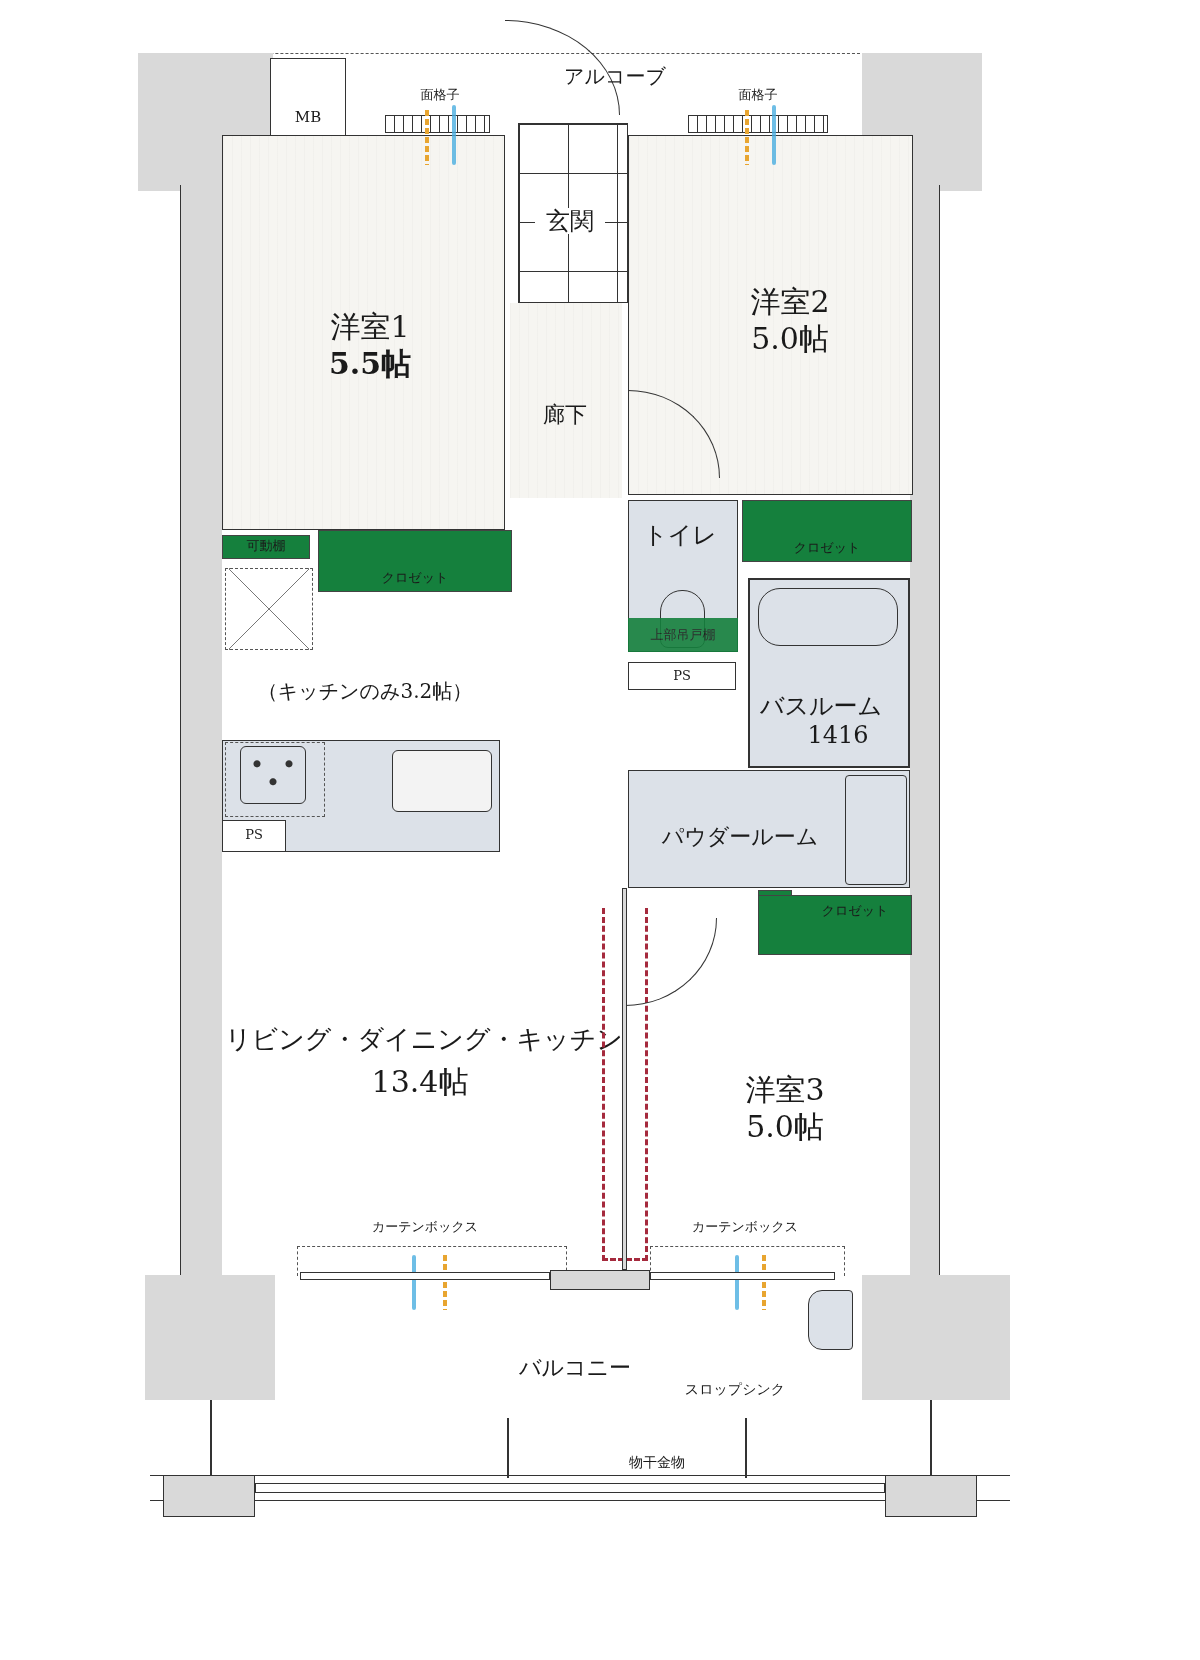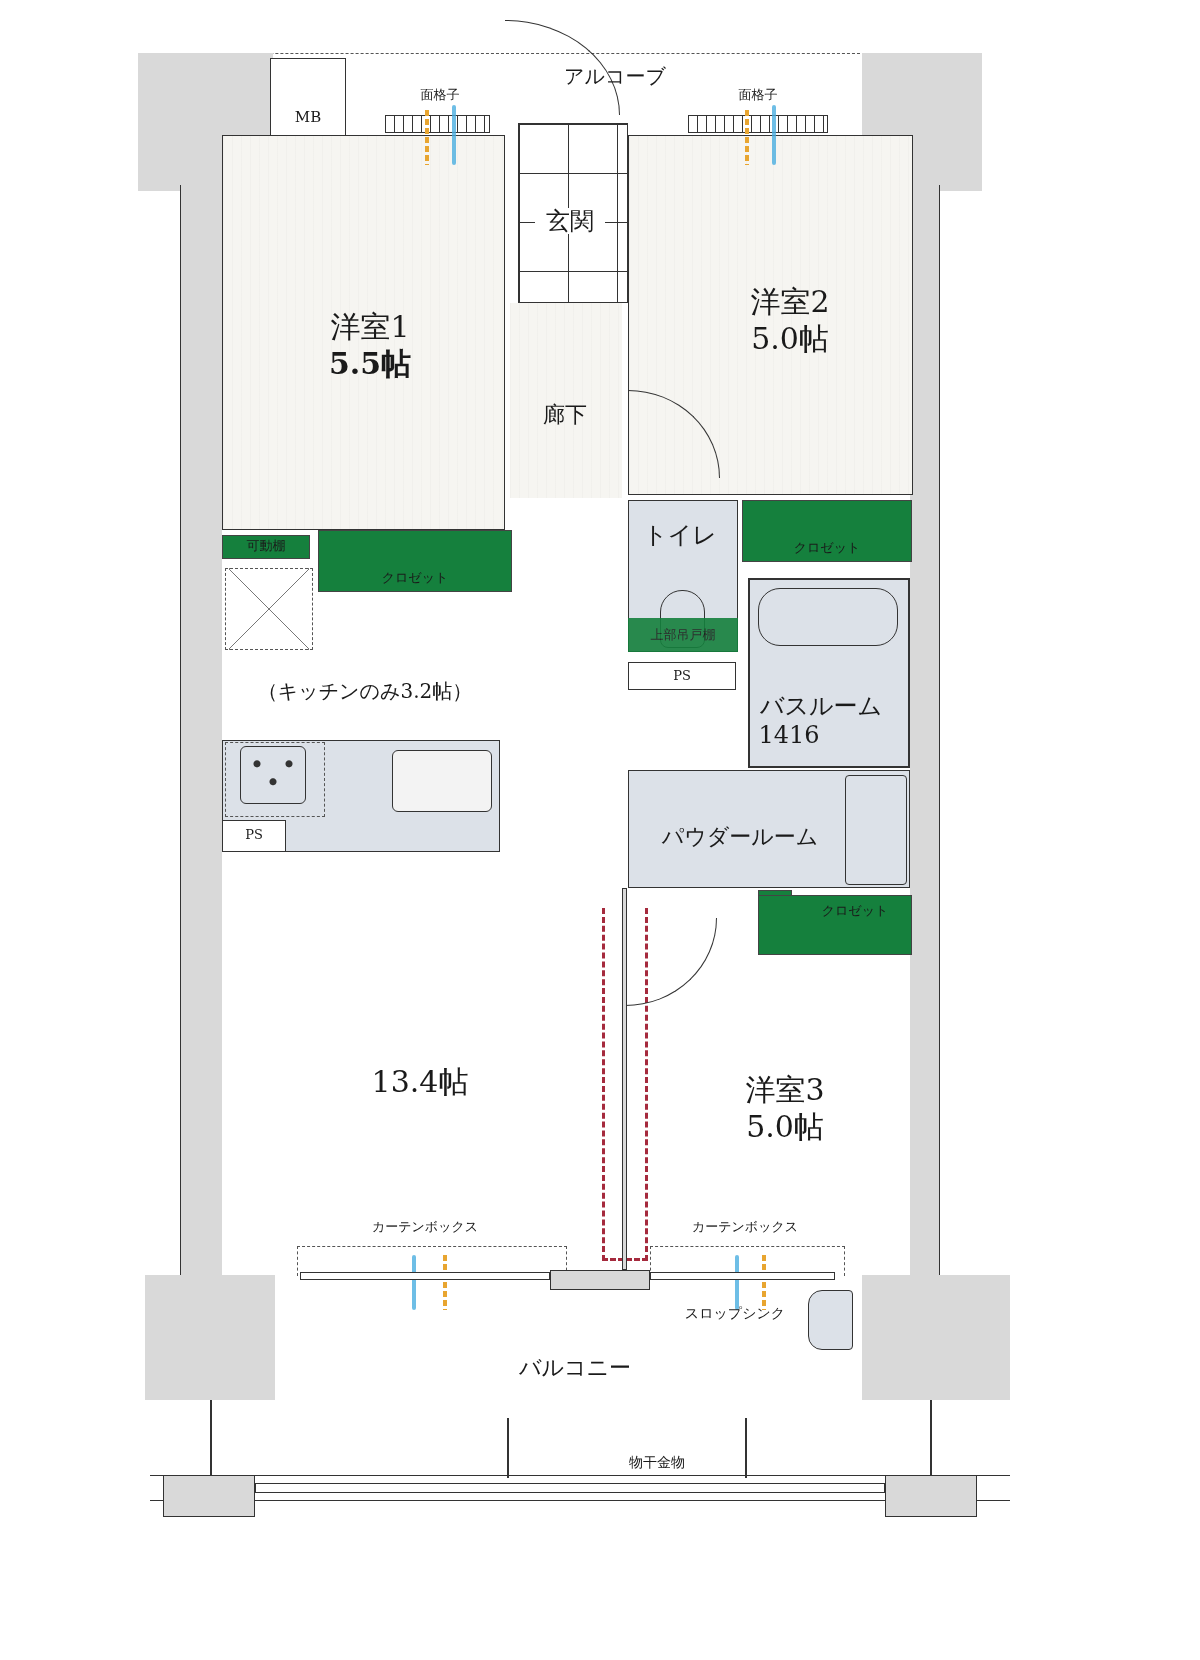--- a/index.html
+++ b/index.html
@@ -86,21 +86,21 @@
   <div class="abs storage" style="left:628px;top:618px;width:110px;height:34px;border:none;opacity:.9;">
     <div class="lbl xs" style="left:0;right:0;top:10px;">上部吊戸棚</div>
   </div>
   <div class="abs white" style="left:628px;top:662px;width:108px;height:28px;">
     <div class="lbl xs" style="left:0;right:0;top:6px;">PS</div>
   </div>
 
   <div class="abs wet" style="left:748px;top:578px;width:162px;height:190px;border:2px solid #333;"></div>
   <div class="abs" style="left:758px;top:588px;width:140px;height:58px;border:1.5px solid #333;border-radius:22px;"></div>
   <div class="lbl mid" style="left:756px;top:693px;width:130px;">バスルーム</div>
-  <div class="lbl mid" style="left:724px;top:722px;width:130px;text-align:center;">1416</div>
+  <div class="lbl mid" style="left:773px;top:722px;width:130px;text-align:center;">1416</div>
 
 
   <div class="abs wet" style="left:628px;top:770px;width:282px;height:118px;border:1px solid #333;"></div>
   <div class="abs" style="left:845px;top:775px;width:62px;height:110px;border:1.5px solid #333;border-radius:4px;"></div>
   <div class="lbl mid" style="left:655px;top:825px;width:170px;font-size:22px;">パウダールーム</div>
 
   <div class="abs storage" style="left:758px;top:890px;width:34px;height:32px;">
     <div class="lbl xs" style="left:-2px;right:-2px;top:8px;font-size:12px;">リネン</div>
   </div>
   <div class="abs storage" style="left:758px;top:895px;width:154px;height:60px;">
@@ -111,20 +111,21 @@
   <div class="abs dash" style="left:225px;top:742px;width:100px;height:75px;"></div>
   <div class="abs" style="left:240px;top:746px;width:66px;height:58px;border:1.5px solid #333;border-radius:6px;background:radial-gradient(circle at 25% 30%,#333 3px,transparent 4px),radial-gradient(circle at 75% 30%,#333 3px,transparent 4px),radial-gradient(circle at 50% 62%,#333 3px,transparent 4px);"></div>
   <div class="abs" style="left:392px;top:750px;width:100px;height:62px;border:1.5px solid #333;background:#f3f3f3;border-radius:6px;"></div>
   <div class="abs white" style="left:222px;top:820px;width:64px;height:32px;">
     <div class="lbl xs" style="left:0;right:0;top:7px;">PS</div>
   </div>
   <div class="lbl mid" style="left:240px;top:680px;width:250px;font-size:20px;">（キッチンのみ3.2帖）</div>
 
   <div class="abs floor" style="left:222px;top:595px;width:400px;height:678px;z-index:-1;"></div>
   <div class="abs floor" style="left:628px;top:955px;width:285px;height:318px;z-index:-1;"></div>
+  <div class="lbl big" style="left:225px;top:1025px;width:390px;font-size:26px;">リビング・ダイニング・キッチン</div>
   <div class="lbl big" style="left:350px;top:1065px;width:140px;">13.4帖</div>
   <div class="lbl big" style="left:715px;top:1073px;width:140px;">洋室3</div>
   <div class="lbl big" style="left:715px;top:1110px;width:140px;">5.0帖</div>
 
   <div class="abs reddash" style="left:602px;top:908px;width:46px;height:353px;border-top:none;"></div>
 
   <div class="abs" style="left:625px;top:918px;width:92px;height:88px;border-bottom-right-radius:92px 88px;border-bottom:1px solid #333;border-right:1px solid #333;"></div>
   <div class="abs" style="left:622px;top:888px;width:5px;height:382px;background:#d9d9d9;border:1px solid #333;"></div>
 
   <div class="abs dash" style="left:297px;top:1246px;width:270px;height:30px;border-bottom:none;"></div>
@@ -137,21 +138,21 @@
   <div class="abs" style="left:762px;top:1255px;width:4px;height:55px;background:repeating-linear-gradient(180deg,#e8a530 0 6px,transparent 6px 9px);"></div>
 
   <div class="abs" style="left:300px;top:1272px;width:250px;height:8px;border:1px solid #333;background:#fff;"></div>
   <div class="abs" style="left:650px;top:1272px;width:185px;height:8px;border:1px solid #333;background:#fff;"></div>
   <div class="abs wall" style="left:550px;top:1270px;width:100px;height:20px;"></div>
 
   <div class="abs wall" style="left:145px;top:1275px;width:130px;height:125px;border:none;"></div>
   <div class="abs wall" style="left:862px;top:1275px;width:148px;height:125px;border:none;"></div>
 
   <div class="abs" style="left:808px;top:1290px;width:45px;height:60px;border:1.5px solid #333;border-radius:14px 4px 4px 14px;background:#dce1e8;"></div>
-  <div class="lbl xs" style="left:670px;top:1306px;width:130px;font-size:14px;">スロップシンク</div>
+  <div class="lbl xs" style="left:670px;top:1382px;width:130px;font-size:14px;">スロップシンク</div>
 
   <div class="lbl mid" style="left:515px;top:1356px;width:120px;font-size:22px;">バルコニー</div>
 
   <div class="abs" style="left:507px;top:1418px;width:2px;height:60px;background:#333;"></div>
   <div class="abs" style="left:745px;top:1418px;width:2px;height:60px;background:#333;"></div>
   <div class="lbl xs" style="left:602px;top:1455px;width:110px;font-size:14px;">物干金物</div>
   <div class="abs" style="left:150px;top:1475px;width:860px;height:26px;border-top:1.5px solid #333;border-bottom:1.5px solid #333;"></div>
   <div class="abs" style="left:255px;top:1483px;width:630px;height:10px;border:1.5px solid #333;background:#fff;"></div>
   <div class="abs wall" style="left:163px;top:1475px;width:92px;height:42px;"></div>
   <div class="abs wall" style="left:885px;top:1475px;width:92px;height:42px;"></div>

